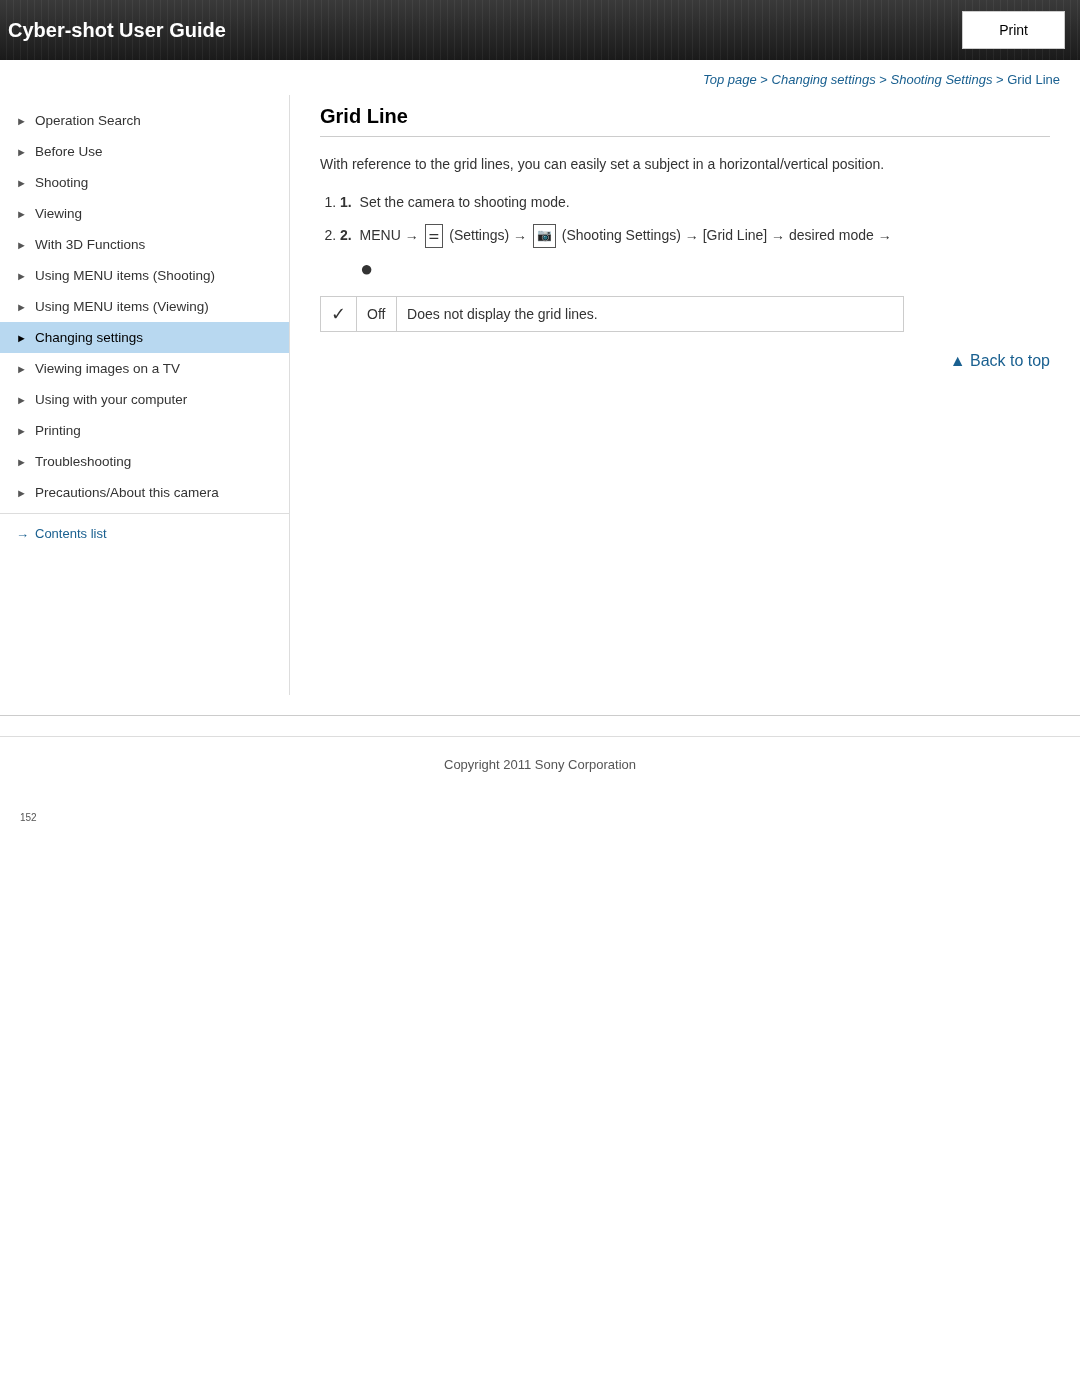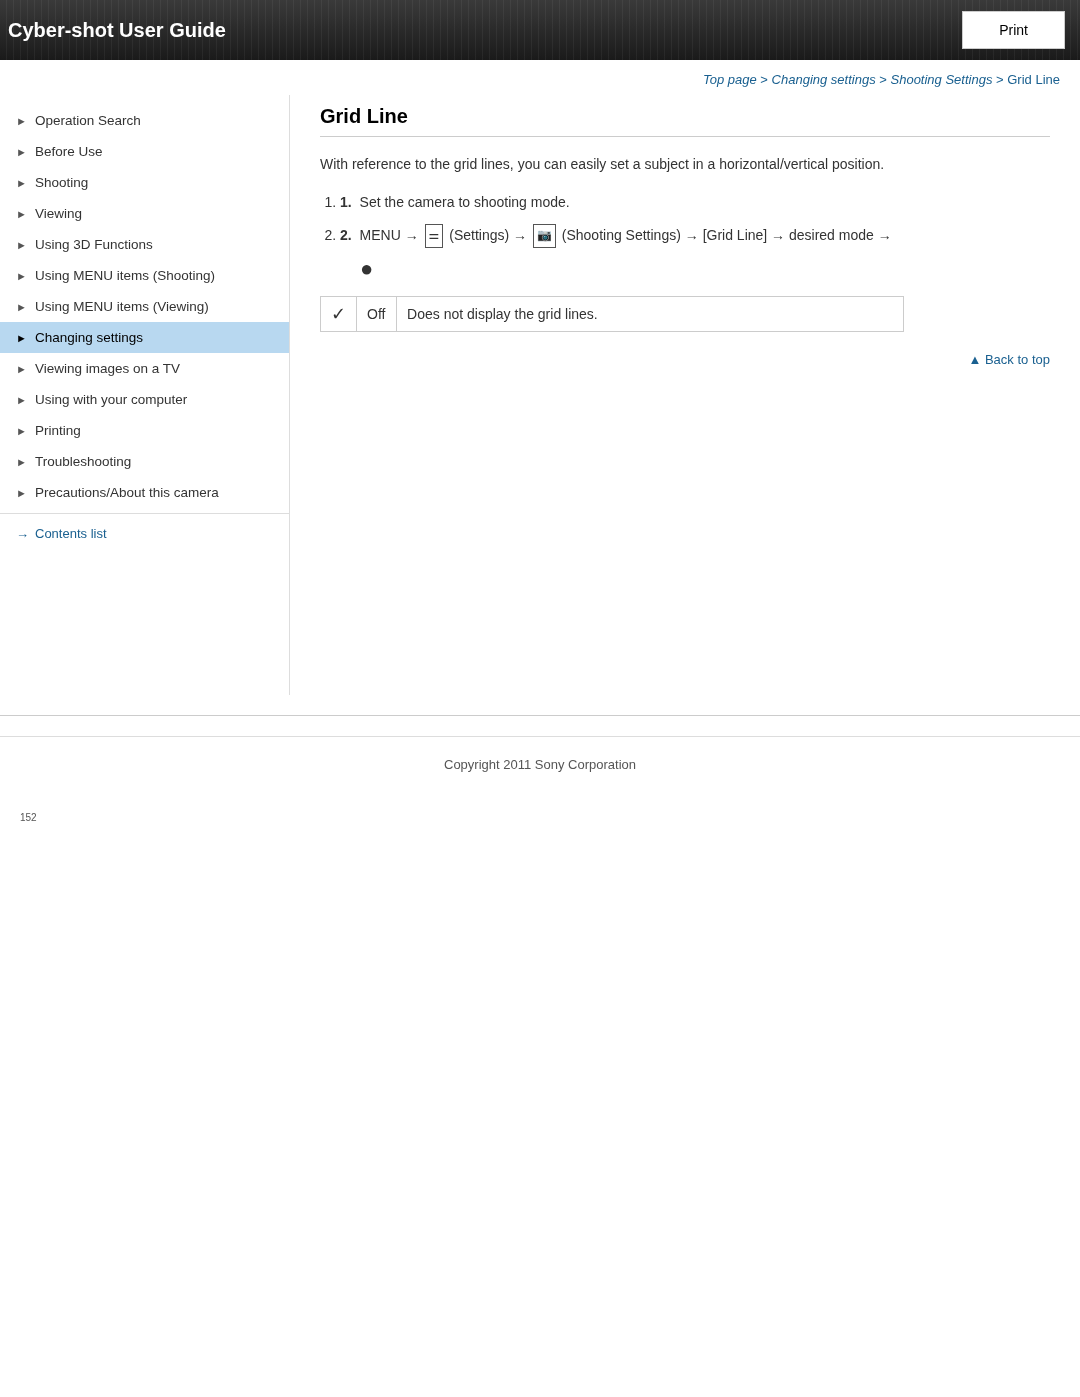--- a/index.html
+++ b/index.html
@@ -175,21 +175,21 @@
     }
     .checkmark-icon {
       font-size: 18px;
     }
 
     
     .back-to-top {
       text-align: right;
       margin-top: 20px;
       color: #1a6090;
-      font-size: 13px;
+      font-size: 16px;
       cursor: pointer;
     }
     .back-to-top a {
       color: #1a6090;
       text-decoration: none;
     }
 
     
     .footer {
       text-align: center;
@@ -259,21 +259,21 @@
     <div class="sidebar-item">
       <span class="arrow">►</span>
       <span>Shooting</span>
     </div>
     <div class="sidebar-item">
       <span class="arrow">►</span>
       <span>Viewing</span>
     </div>
     <div class="sidebar-item">
       <span class="arrow">►</span>
-      <span>Using 3D Functions</span>
+      <span>With 3D Functions</span>
     </div>
     <div class="sidebar-item">
       <span class="arrow">►</span>
       <span>Using MENU items (Shooting)</span>
     </div>
     <div class="sidebar-item">
       <span class="arrow">►</span>
       <span>Using MENU items (Viewing)</span>
     </div>
     <div class="sidebar-item active">

